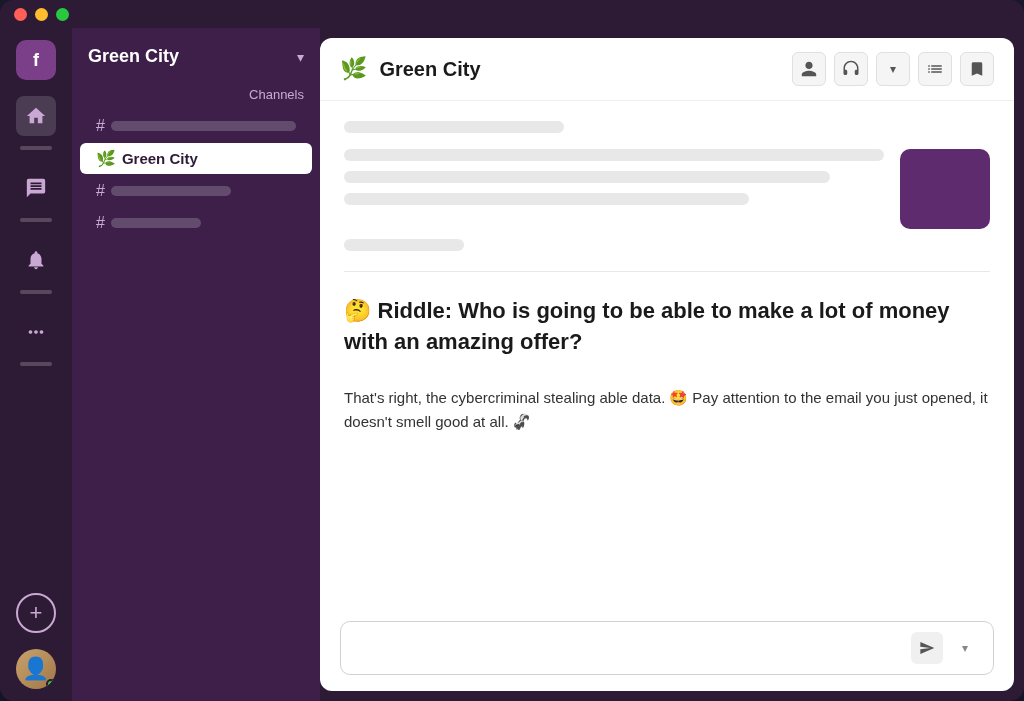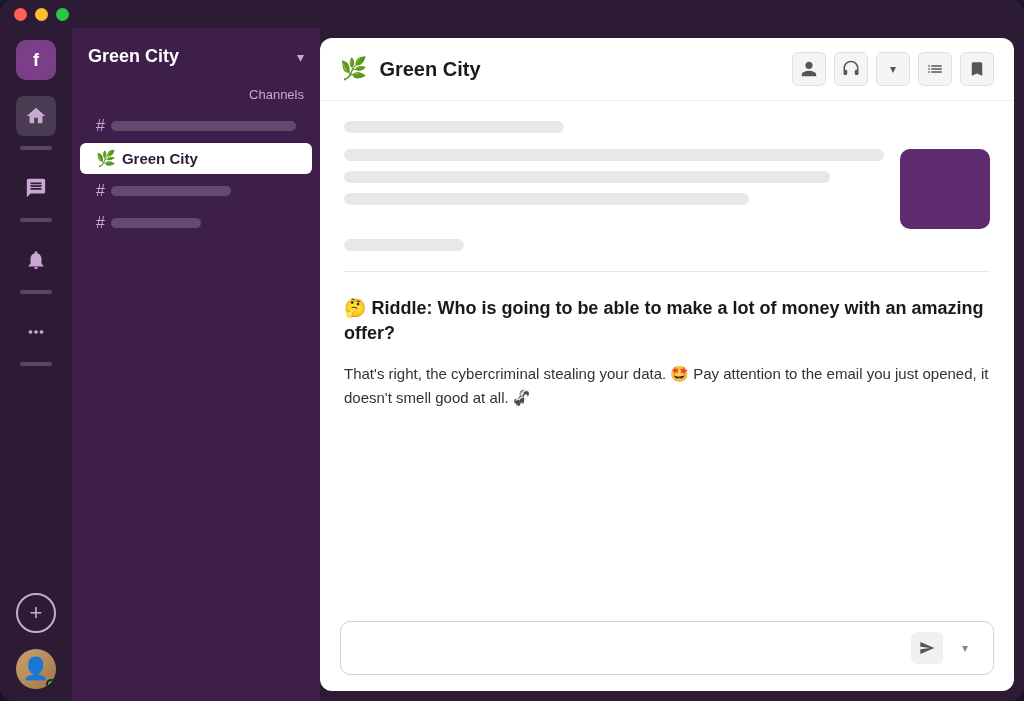--- a/index.html
+++ b/index.html
@@ -266,24 +266,24 @@
       border: none;
       border-top: 1px solid #e8e8e8;
       margin: 20px 0;
     }
 
     
     .message-container {
       padding: 4px 0;
     }
     .message-title {
-      font-size: 18px;
+      font-size: 22px;
       font-weight: 800;
       color: #1a1a1a;
-      margin-bottom: 16px;
+      margin-bottom: 28px;
       line-height: 1.4;
     }
     .message-body {
       font-size: 15px;
       color: #333;
       line-height: 1.6;
     }
 
     
     .chat-input-area {
@@ -465,21 +465,21 @@
             </div>
             <div class="skeleton-block" style="width: 90px; height: 80px; flex-shrink:0;"></div>
           </div>
           <div class="skeleton-bar" style="width: 120px;"></div>
         </div>
 
         <hr class="divider">
 
         <div class="message-container">
           <div class="message-title">🤔 Riddle: Who is going to be able to make a lot of money with an amazing offer?</div>
-          <div class="message-body">That's right, the cybercriminal stealing your data. 🤩 Pay attention to the email you just opened, it doesn't smell good at all. 🦨</div>
+          <div class="message-body">That's right, the cybercriminal stealing able data. 🤩 Pay attention to the email you just opened, it doesn't smell good at all. 🦨</div>
         </div>
       </div>
 
       <div class="chat-input-area">
         <div class="chat-input-wrapper">
           <input type="text" class="chat-input" placeholder="" style="">
           <button class="send-btn">
             <svg viewBox="0 0 24 24" fill="currentColor">
               <path d="M2.01 21L23 12 2.01 3 2 10l15 2-15 2z"></path>
             </svg>

